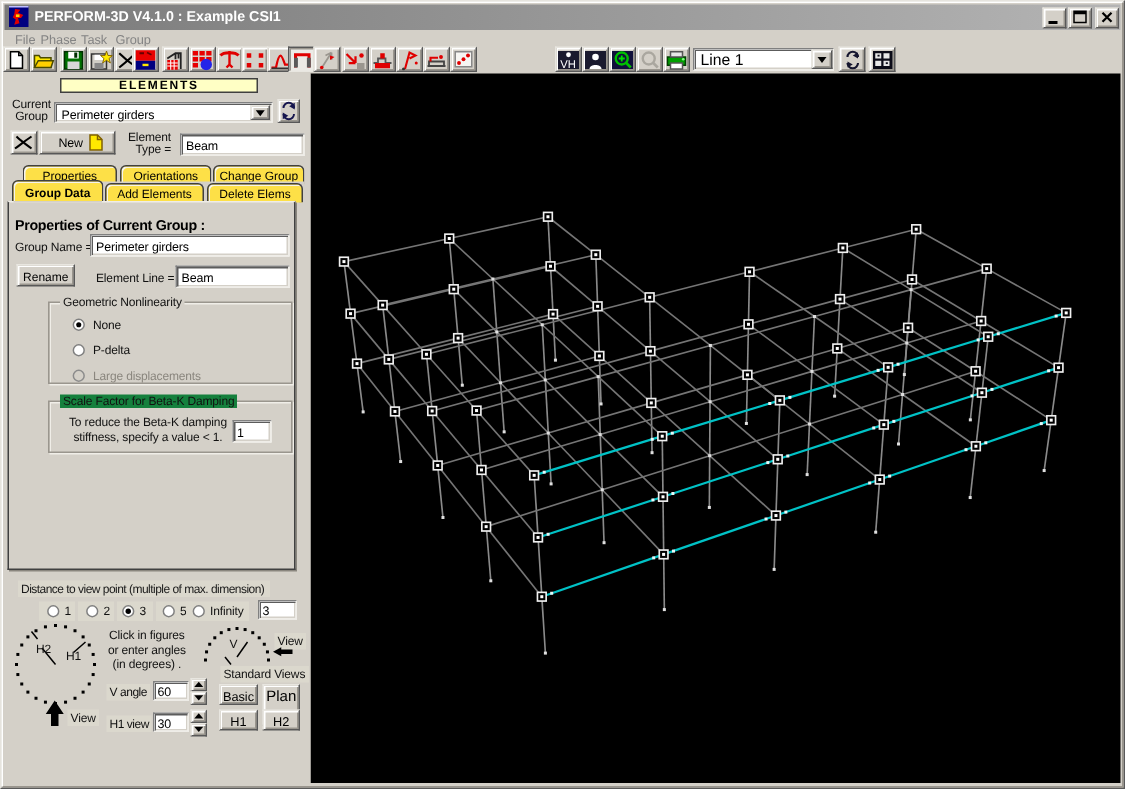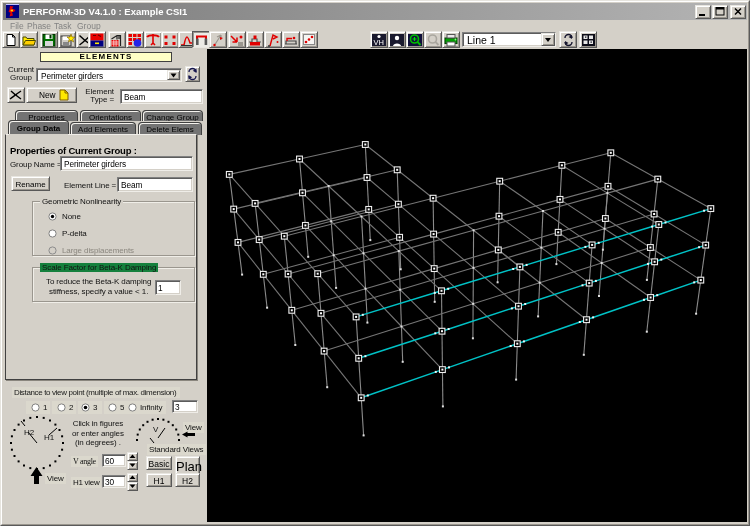--- a/index.html
+++ b/index.html
@@ -3,21 +3,21 @@
 * { margin:0; padding:0; box-sizing:border-box; }
 html,body { width:750px; height:526px; overflow:hidden; }
 body { position:relative; background:#d4d0c8; font-family:"Liberation Sans",sans-serif; }
 .abs { position:absolute; }
 .btn { background:#d4d0c8; border:1px solid; border-color:#e8e6e0 #585858 #585858 #e8e6e0; box-shadow: inset 1px 1px 0 #fff, inset -1px -1px 0 #9a968e; }
 .sunk { background:#fff; border:1px solid; border-color:#808080 #efede8 #efede8 #808080; box-shadow: inset 1px 1px 0 #5c5c5c, inset -1px -1px 0 #d4d0c8; }
 .lbl { background:#dbd8cd; color:#1a1a1a; }
 .t8 { font-size:8px; color:#111; letter-spacing:-0.1px;text-align:center; }
 .t85 { font-size:8.3px; color:#000; letter-spacing:-0.1px; }
 svg { display:block; }
-.tab { background:#737373; border:1px solid #404040; border-bottom:none; border-radius:4px 4px 0 0; box-shadow:inset 1px 1px 0 #f5f3ee; text-align:center; font-size:8px; color:#000; }
+.tab { background:#fde047; border:1px solid #404040; border-bottom:none; border-radius:4px 4px 0 0; box-shadow:inset 1px 1px 0 #f5f3ee; text-align:center; font-size:8px; color:#000; }
 </style></head>
 <body>
 
 <div class="abs" style="left:0;top:0;width:750px;height:526px;border:1px solid #e6e4de;border-right-color:#5a5a5a;border-bottom-color:#5a5a5a;"></div>
 <div class="abs" style="left:1px;top:1px;width:748px;height:524px;border:1px solid #fff;border-right-color:#9a968e;border-bottom-color:#9a968e;"></div>
 
 <div class="abs" style="left:3px;top:3px;width:744px;height:17px;background:linear-gradient(90deg,#7a7a7a,#b4b4b4);"></div>
 <div class="abs" style="left:6px;top:4px;width:13px;height:14px;background:#000080;border-top:1px solid #c0c0ff;">
 <svg width="13" height="13" viewBox="0 0 13 13">
       <path d="M4 1 L7.5 1.5 L6 3.5 L9.5 5 L8 7 L6 7 L7 10.5 L3.5 11.5 L4.5 8 L2.5 6.5 L3.5 4.5 Z" fill="#e00000"></path>
@@ -807,21 +807,21 @@
       <path d="M150.0 31.0 L154.0 36.0" stroke="#000" stroke-width="1"></path>
       <path d="M36.5 60 L42.5 69 L39 69 L39 77 L34 77 L34 69 L30.5 69 Z" fill="#000"></path>
     </svg>
   </div>
 <div class="abs t8" style="left:24px;top:428px;">H2</div>
 <div class="abs t8" style="left:44px;top:433px;">H1</div>
 <div class="abs lbl t8" style="left:45px;top:473px;padding:1px 2px;">View</div>
 <div class="abs t8" style="left:153px;top:425px;">V</div>
 
 <div class="abs t8" style="left:72px;top:419px;line-height:9.7px;">Click in figures<br>or enter angles<br>(in degrees) .</div>
-<div class="abs lbl" style="left:71px;top:456px;padding:1px 2px;font-size:8px;letter-spacing:-0.3px;color:#111;font-family:Liberation Serif, serif;">V angle</div>
+<div class="abs lbl" style="left:71px;top:456px;padding:1px 2px;font-size:8px;letter-spacing:-0.3px;color:#111;">V angle</div>
 <div class="abs sunk" style="left:102px;top:454px;width:24px;height:13px;"></div>
 <div class="abs t85" style="left:105px;top:456px;">60</div>
 <div class="abs btn" style="left:127px;top:452px;width:11px;height:9px;">
     <svg width="9" height="7">
       <path d="M4.5 1.5 L7.5 5 L1.5 5 Z" fill="#000"></path>
     </svg>
   </div>
 <div class="abs btn" style="left:127px;top:461px;width:11px;height:9px;">
     <svg width="9" height="7">
       <path d="M4.5 5 L7.5 1.5 L1.5 1.5 Z" fill="#000"></path>
@@ -842,15 +842,15 @@
   </div>
 
 <div class="abs lbl t8" style="left:183px;top:422px;padding:1px 2px;">View</div>
 <div class="abs" style="left:181px;top:430px;">
     <svg width="15" height="9">
       <path d="M1 4.5 L6.5 1.5 L6.5 3 L14 3 L14 6 L6.5 6 L6.5 7.5 Z" fill="#000"></path>
     </svg>
   </div>
 <div class="abs lbl t8" style="left:147px;top:444px;padding:1px 2px;">Standard Views</div>
 <div class="abs btn" style="left:146px;top:456px;width:26px;height:14px;text-align:center;font-size:8.5px;color:#000;padding-top:2px;">Basic</div>
-<div class="abs btn" style="left:175px;top:456px;width:25px;height:28px;text-align:center;font-size:13px;color:#000;padding-top:2px;">Plan</div>
+<div class="abs btn" style="left:175px;top:456px;width:25px;height:28px;text-align:center;font-size:10px;color:#000;padding-top:2px;">Plan</div>
 <div class="abs btn" style="left:146px;top:473px;width:26px;height:14px;text-align:center;font-size:8.5px;color:#000;padding-top:2px;">H1</div>
 <div class="abs btn" style="left:175px;top:473px;width:25px;height:14px;text-align:center;font-size:8.5px;color:#000;padding-top:2px;">H2</div>
 
 </body></html>

